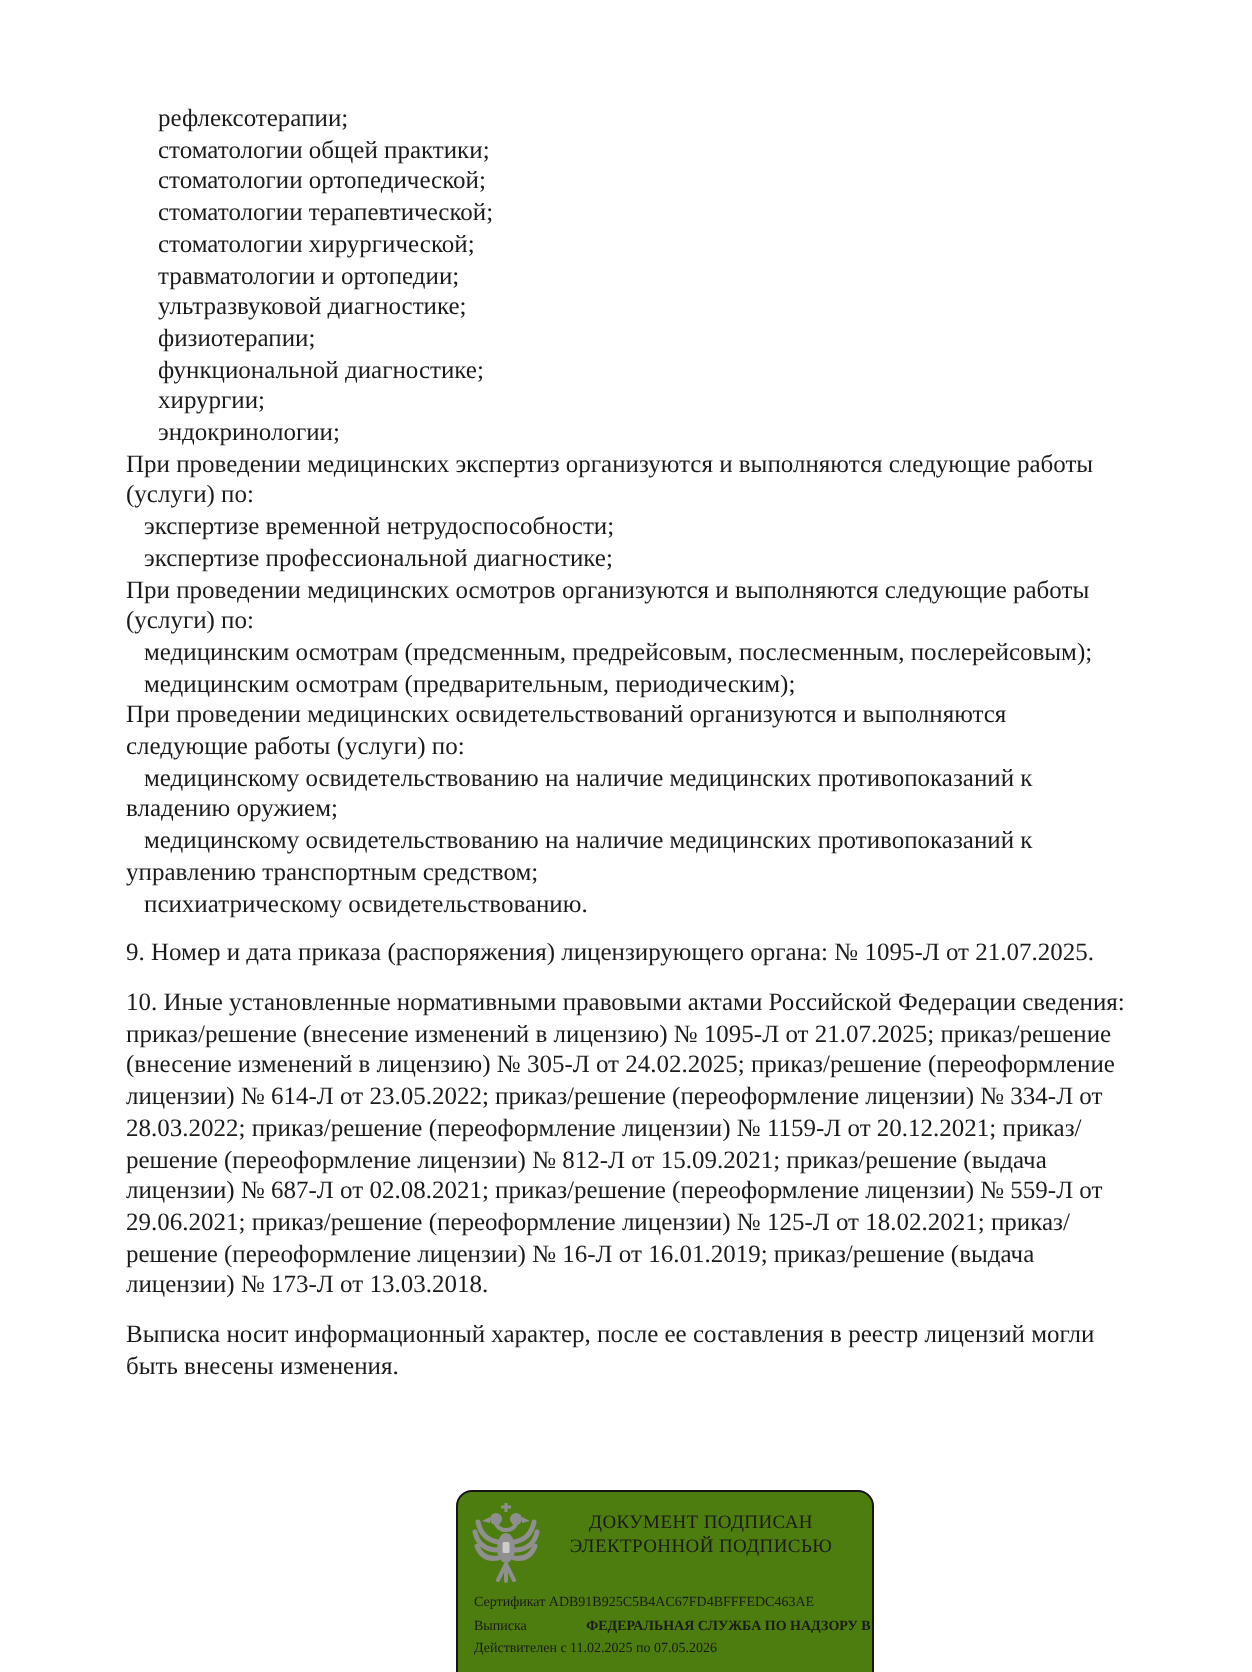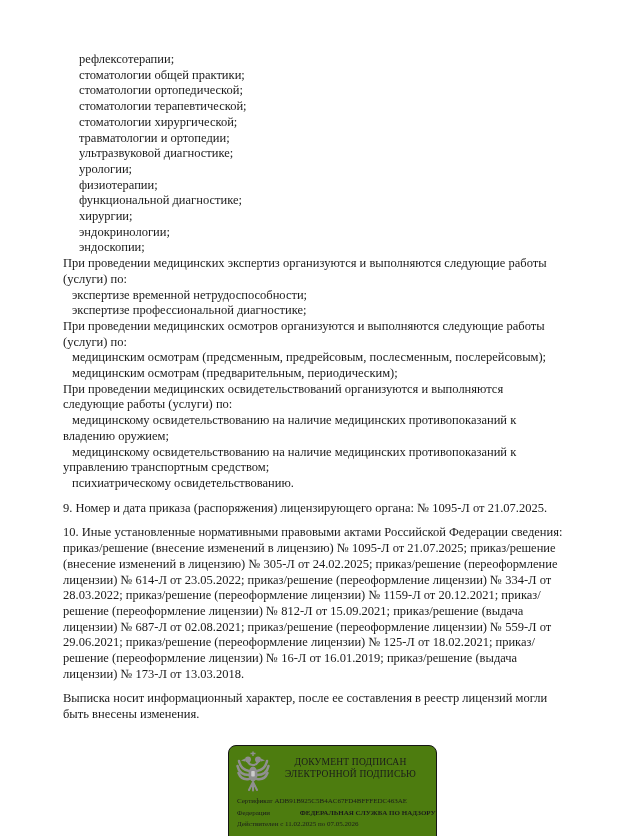--- a/index.html
+++ b/index.html
@@ -83,26 +83,24 @@
 <div class="page">
 
   <div class="textblock" id="textblock">
       <p class="item2">рефлексотерапии;</p>
       <p class="item2">стоматологии общей практики;</p>
       <p class="item2">стоматологии ортопедической;</p>
       <p class="item2">стоматологии терапевтической;</p>
       <p class="item2">стоматологии хирургической;</p>
       <p class="item2">травматологии и ортопедии;</p>
       <p class="item2">ультразвуковой диагностике;</p>
-      <p class="item2">урологии;</p>
       <p class="item2">физиотерапии;</p>
       <p class="item2">функциональной диагностике;</p>
       <p class="item2">хирургии;</p>
       <p class="item2">эндокринологии;</p>
-      <p class="item2">эндоскопии;</p>
       <p class="plain">При проведении медицинских экспертиз организуются и выполняются следующие работы (услуги) по:</p>
       <p class="item1">экспертизе временной нетрудоспособности;</p>
       <p class="item1">экспертизе профессиональной диагностике;</p>
       <p class="plain">При проведении медицинских осмотров организуются и выполняются следующие работы (услуги) по:</p>
       <p class="item1">медицинским осмотрам (предсменным, предрейсовым, послесменным, послерейсовым);</p>
       <p class="item1">медицинским осмотрам (предварительным, периодическим);</p>
       <p class="plain">При проведении медицинских освидетельствований организуются и выполняются следующие работы (услуги) по:</p>
       <p class="item1">медицинскому освидетельствованию на наличие медицинских противопоказаний к владению оружием;</p>
       <p class="item1">медицинскому освидетельствованию на наличие медицинских противопоказаний к управлению транспортным средством;</p>
       <p class="item1">психиатрическому освидетельствованию.</p>
@@ -137,18 +135,18 @@
           <rect x="30.5" y="40" width="7" height="11" rx="1.5" fill="#ffffff" opacity="0.55"></rect>
         </svg>
       </span>
       <div class="stamp-title">
         <div>ДОКУМЕНТ ПОДПИСАН</div>
         <div>ЭЛЕКТРОННОЙ ПОДПИСЬЮ</div>
       </div>
     </div>
     <div class="stamp-lines">
       <div><span>Сертификат</span> <span>ADB91B925C5B4AC67FD4BFFFEDC463AE</span></div>
-      <div><span>Федерации</span> <span class="bold">ФЕДЕРАЛЬНАЯ СЛУЖБА ПО НАДЗОРУ В С</span></div>
+      <div><span>Выписка</span> <span class="bold">ФЕДЕРАЛЬНАЯ СЛУЖБА ПО НАДЗОРУ В С</span></div>
       <div>Действителен с 11.02.2025 по 07.05.2026</div>
     </div>
   </div>
 
 </div>
 
 </body></html>

